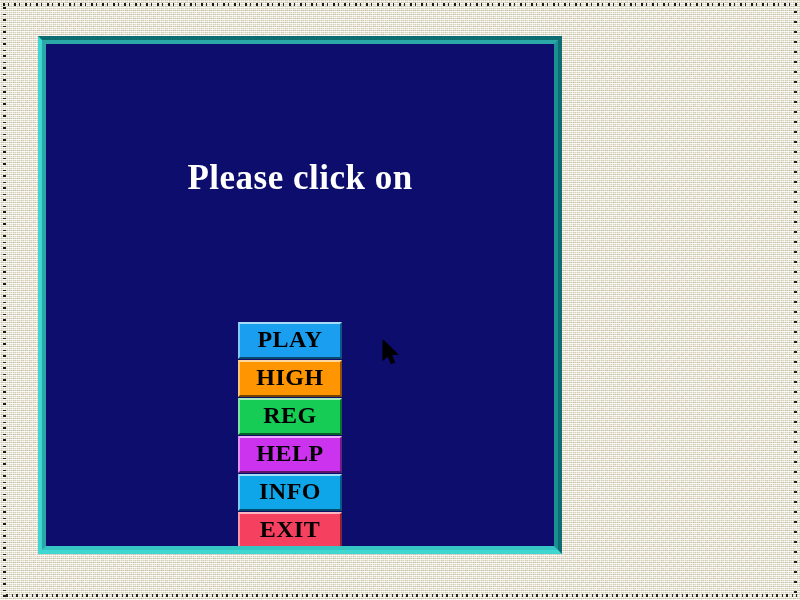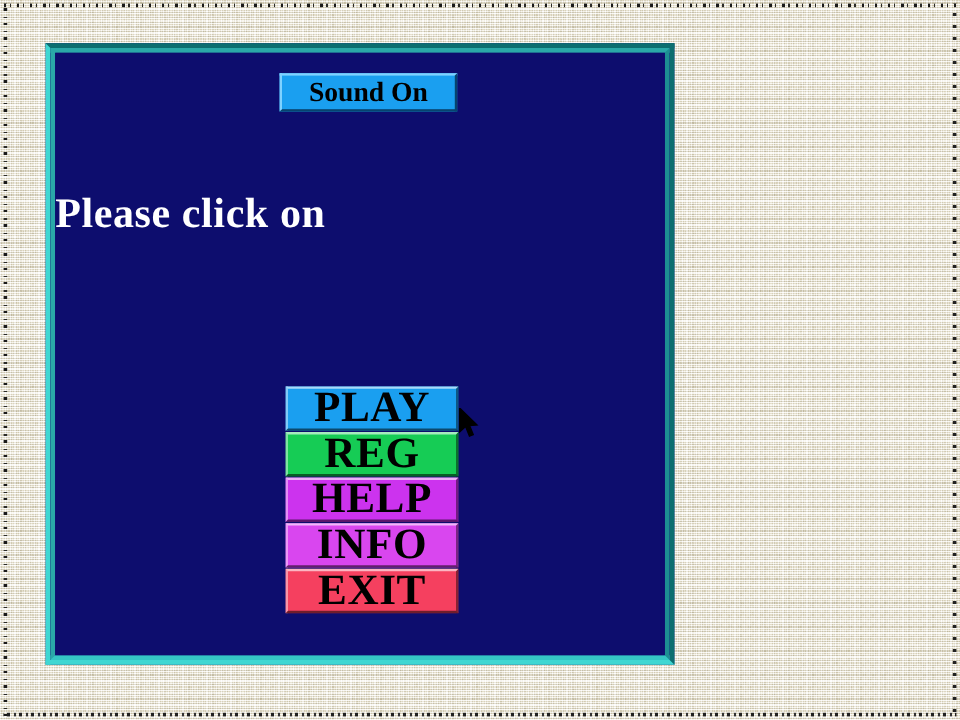--- a/index.html
+++ b/index.html
@@ -130,52 +130,52 @@
     cursor: pointer;
     user-select: none;
   }
 
   
   #prompt {
     position: absolute;
     left: 0;
     top: 108px;
     width: 100%;
-    text-align: left;
+    text-align: center;
     color: #ffffff;
     font-family: "Liberation Serif", "DejaVu Serif", serif;
     font-size: 35px;
     font-weight: bold;
     line-height: 51px;
     letter-spacing: 0.5px;
     user-select: none;
   }
   #prompt .line { display: block; }
 
   
   #menu-stack {
     position: absolute;
     left: 192px;
     top: 278px;
     width: 128px;
   }
   .menu-button {
     position: relative;
     display: block;
-    width: 144px;
+    width: 104px;
     height: 37px;
     box-sizing: border-box;
     margin-bottom: 1px;
     border-top: 2px solid rgba(255,255,255,0.62);
     border-left: 2px solid rgba(255,255,255,0.45);
     border-right: 2px solid rgba(0,0,0,0.45);
     border-bottom: 2px solid rgba(0,0,0,0.55);
     color: #000000;
     font-family: "Liberation Serif", "DejaVu Serif", serif;
-    font-size: 36px;
+    font-size: 24px;
     font-weight: bold;
     line-height: 31px;
     text-align: center;
     white-space: nowrap;
     cursor: pointer;
     user-select: none;
     letter-spacing: 0.5px;
   }
   .menu-button:last-child { margin-bottom: 12px; }
 
@@ -192,31 +192,31 @@
 </head>
 <body>
 
 <div id="desktop">
   <div id="edge-speckle"></div>
 
   <div id="app-window">
     <div id="app-inner">
       <div id="canvas">
 
-        <div id="sound-toggle" style="background-color: rgb(26, 159, 240); color: rgb(0, 0, 0);">Sound On</div>
 
         <div id="prompt" style="color: rgb(255, 255, 255);">
           <span class="line">Please click on</span>
         </div>
 
         <div id="menu-stack">
           <div class="menu-button" style="background-color: rgb(26, 159, 240);">PLAY</div>
+          <div class="menu-button" style="background-color: rgb(255, 149, 0);">HIGH</div>
           <div class="menu-button" style="background-color: rgb(22, 204, 85);">REG</div>
           <div class="menu-button" style="background-color: rgb(204, 51, 238);">HELP</div>
-          <div class="menu-button" style="background-color: #d946ef;">INFO</div>
+          <div class="menu-button" style="background-color: #0ea5e9;">INFO</div>
           <div class="menu-button" style="background-color: rgb(245, 64, 95);">EXIT</div>
         </div>
 
         <svg id="mouse-cursor" viewBox="0 0 18 27" xmlns="http://www.w3.org/2000/svg" style="left: 336px; top: 296px;">
           <polygon points="1,0 1,20 6,15.5 9.2,23.5 12.4,22.2 9.3,14.6 15.5,14.2" fill="#000000" stroke="#000000" stroke-width="1.1" stroke-linejoin="miter"></polygon>
         </svg>
 
       </div>
     </div>
   </div>

